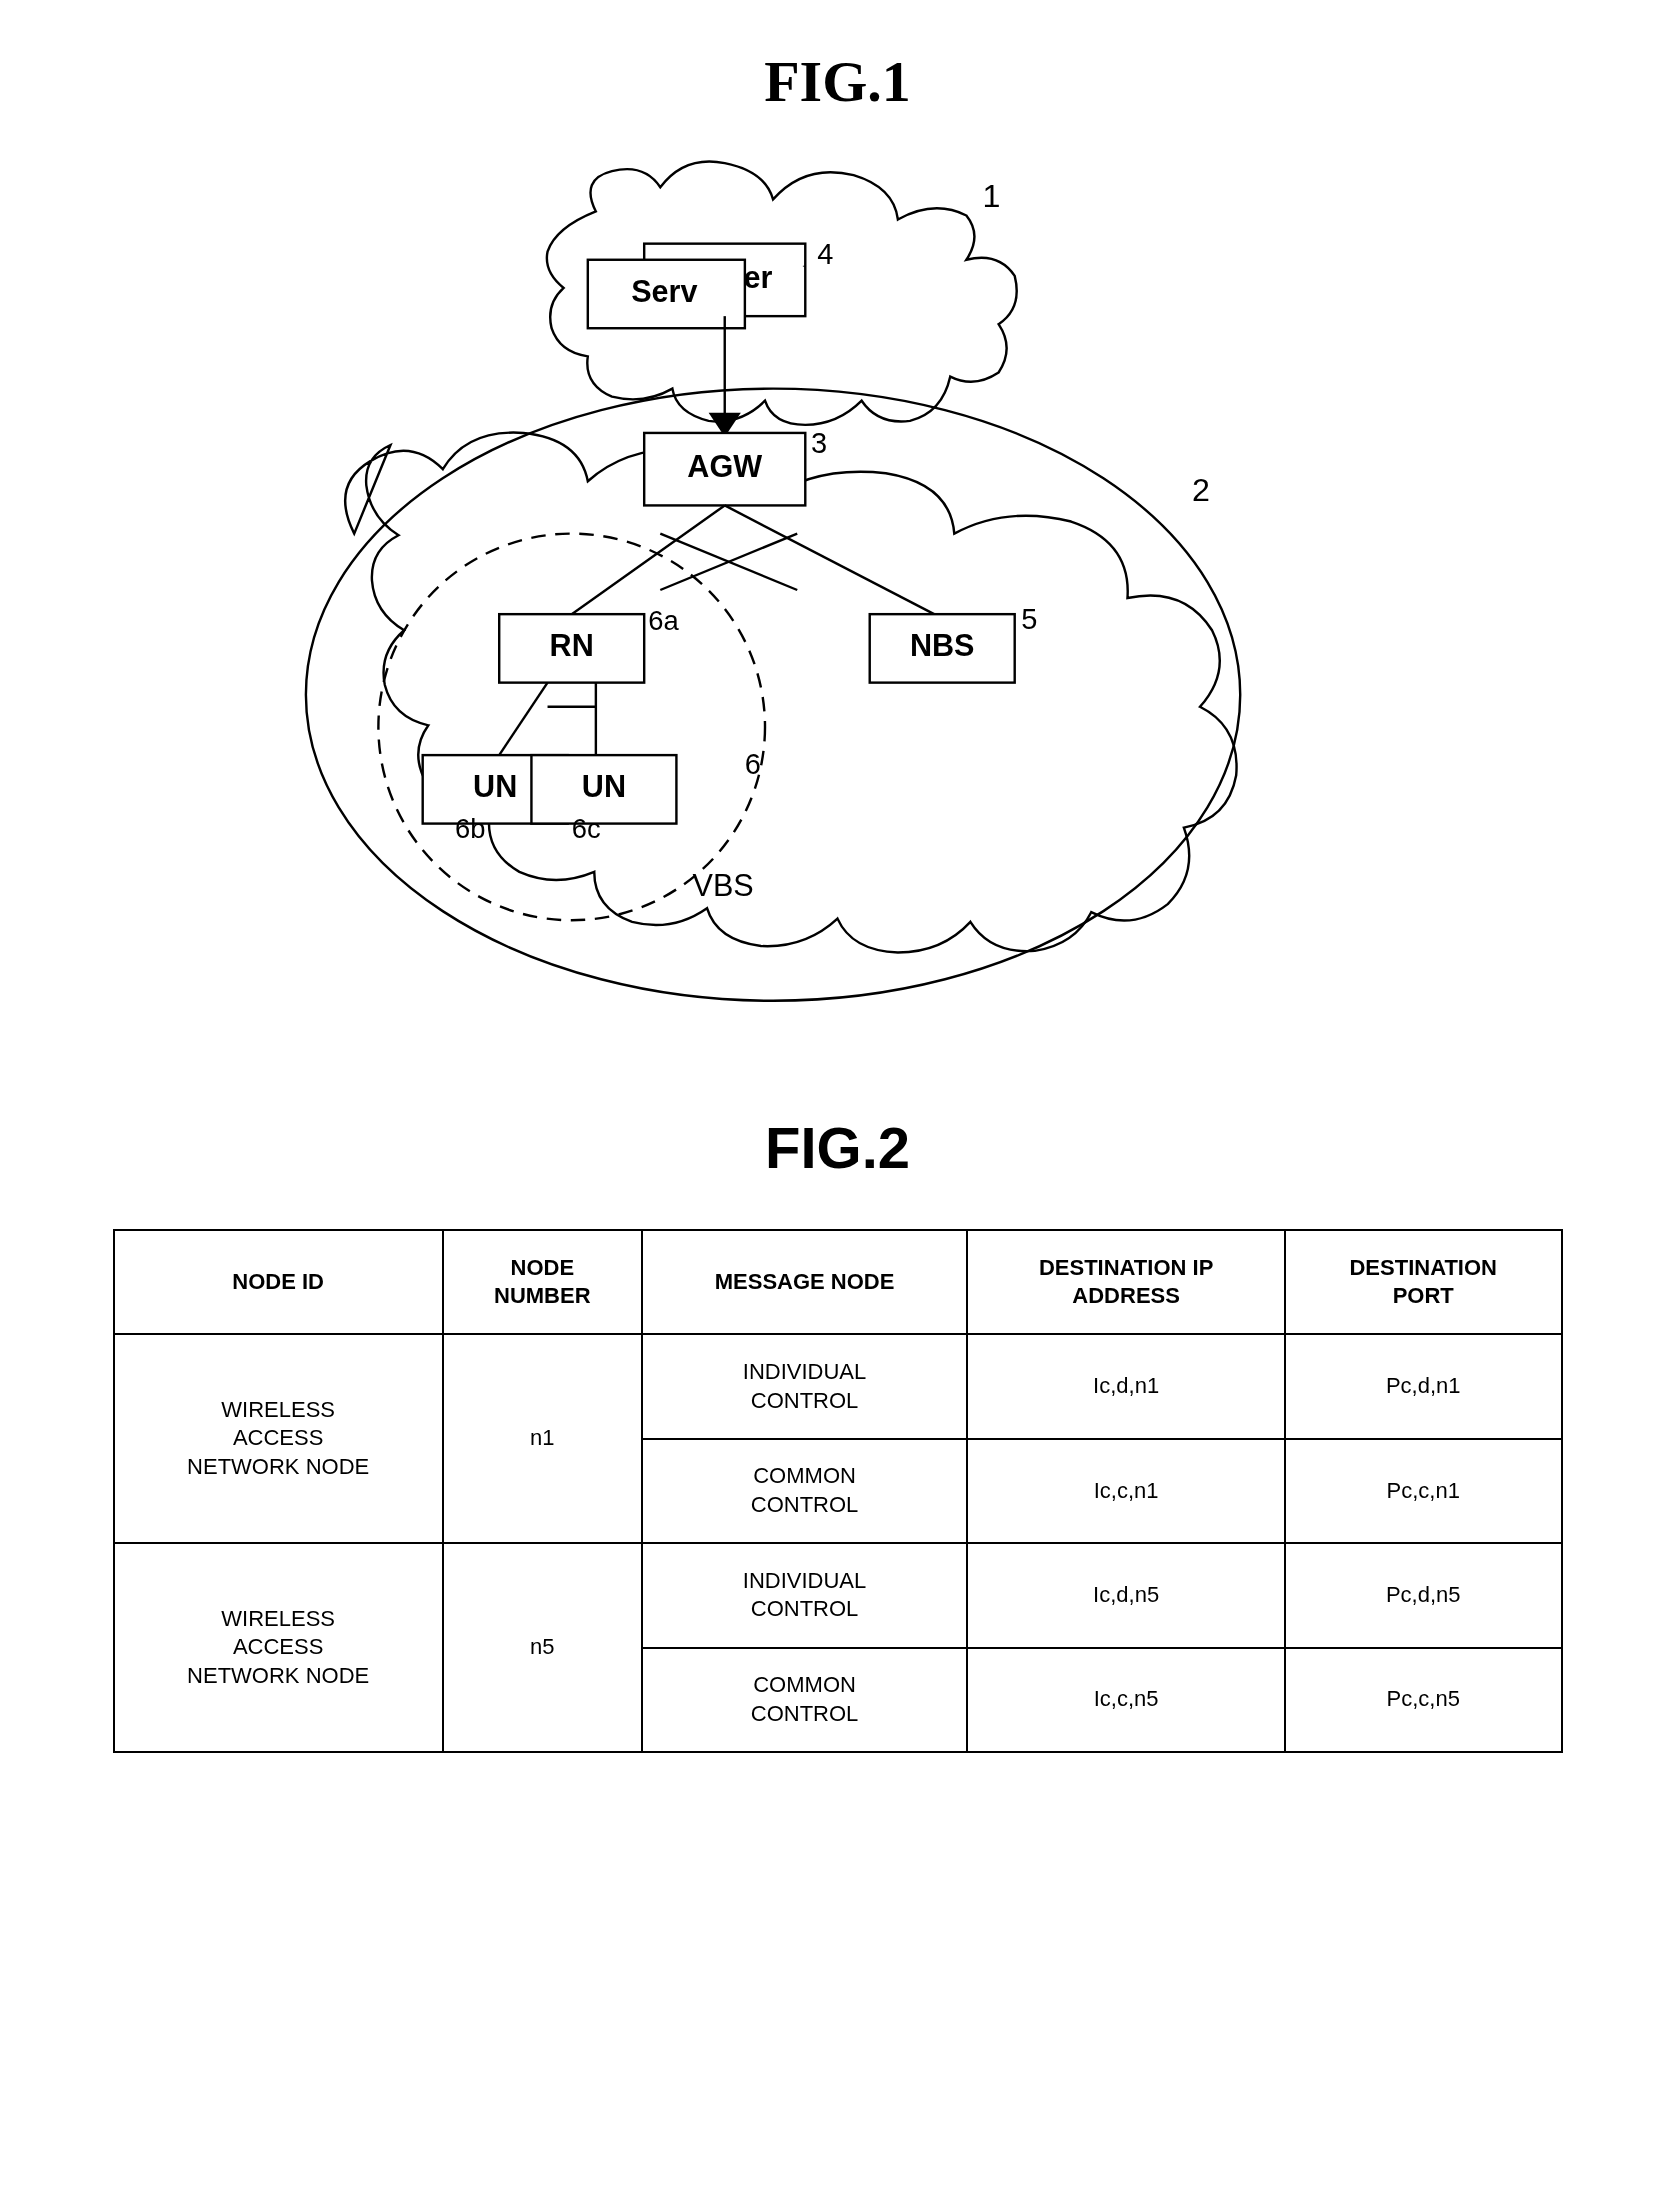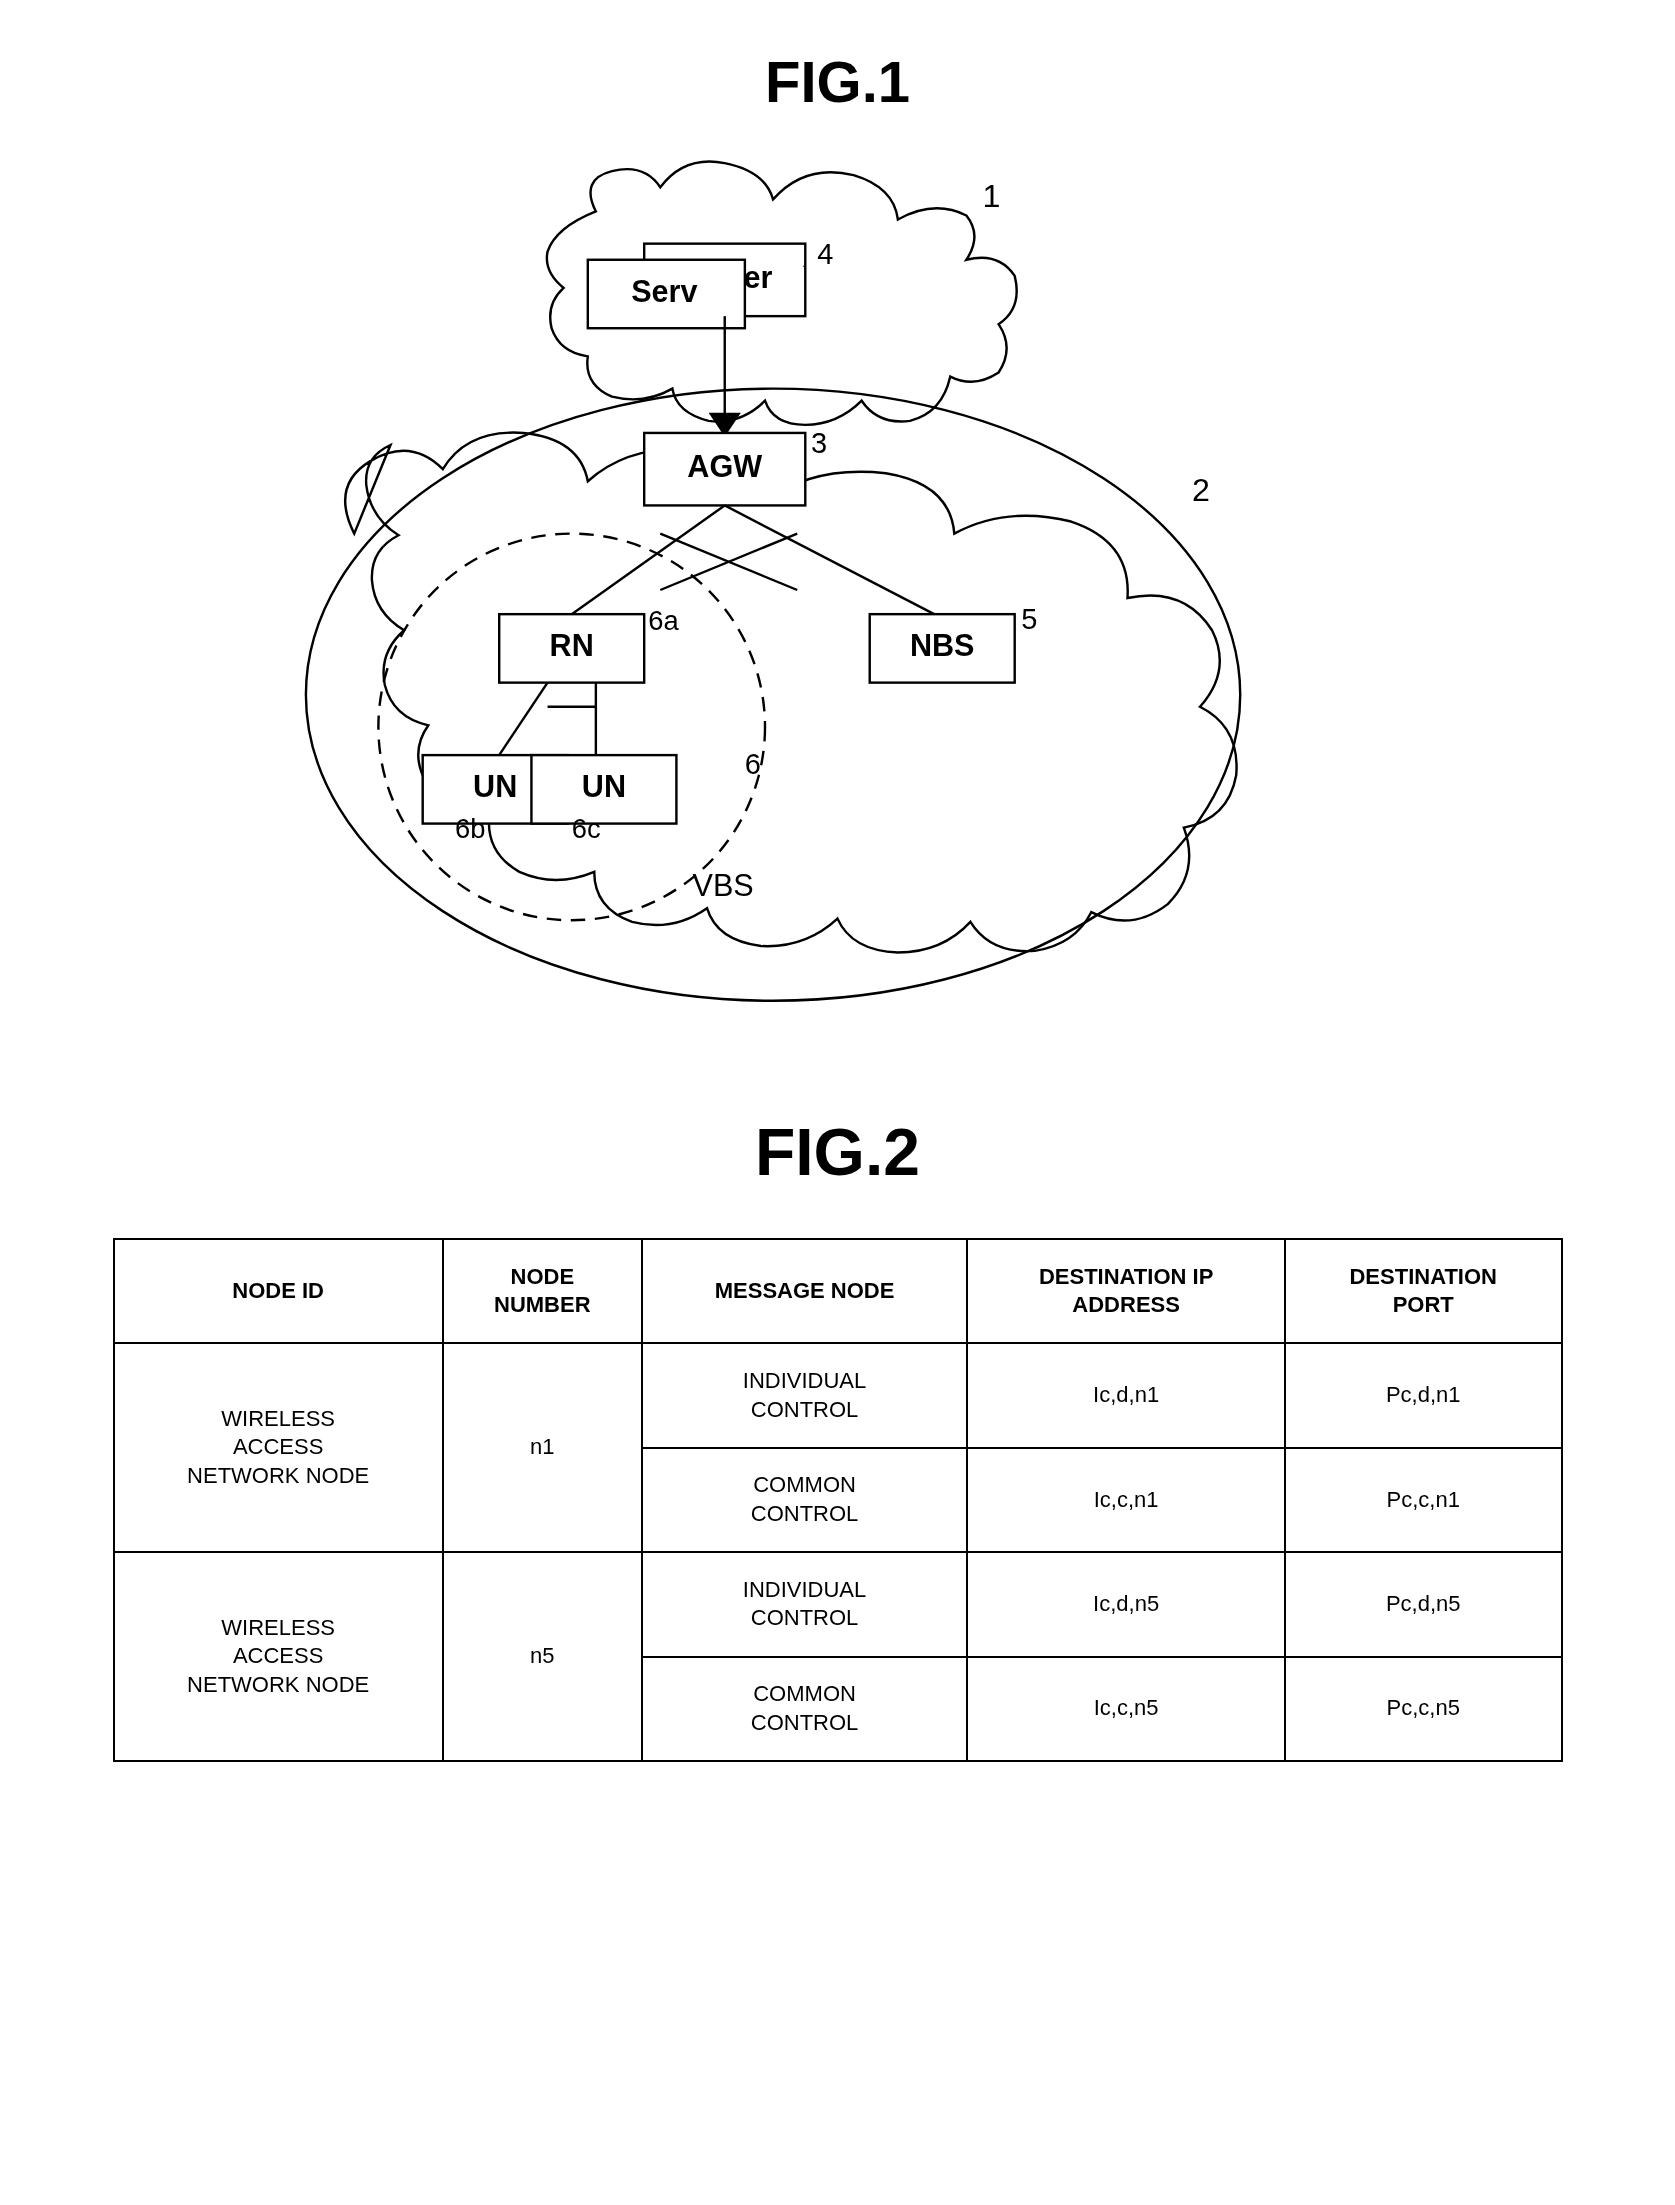--- a/index.html
+++ b/index.html
@@ -13,20 +13,21 @@
       align-items: center;
       padding: 48px 32px;
     }
 
     
     .fig-title {
       font-size: 58px;
       font-weight: bold;
       text-align: left;
       margin-bottom: 32px;
+      font-family: Liberation Serif, serif;
     }
 
     
     .diagram-container {
       width: 1289px;
       height: 886px;
       position: relative;
       margin-bottom: 81px;
     }
 
@@ -38,21 +39,21 @@
 
     
     .fig2-section {
       width: 1450px;
       display: flex;
       flex-direction: column;
       align-items: center;
     }
 
     .fig2-title {
-      font-size: 66px;
+      font-size: 58px;
       font-weight: bold;
       text-align: right;
       margin-bottom: 48px;
     }
 
     
     .data-table {
       border-collapse: collapse;
       width: 100%;
       font-size: 22px;

